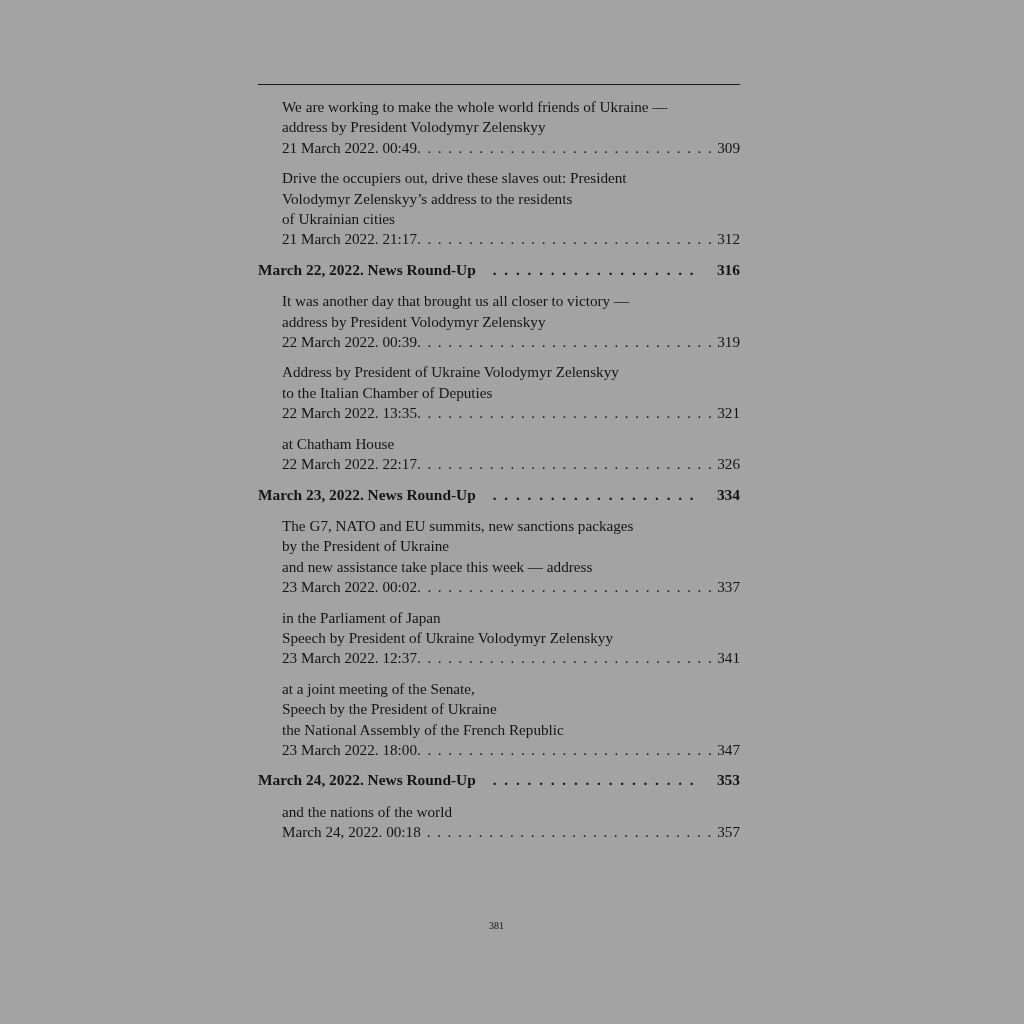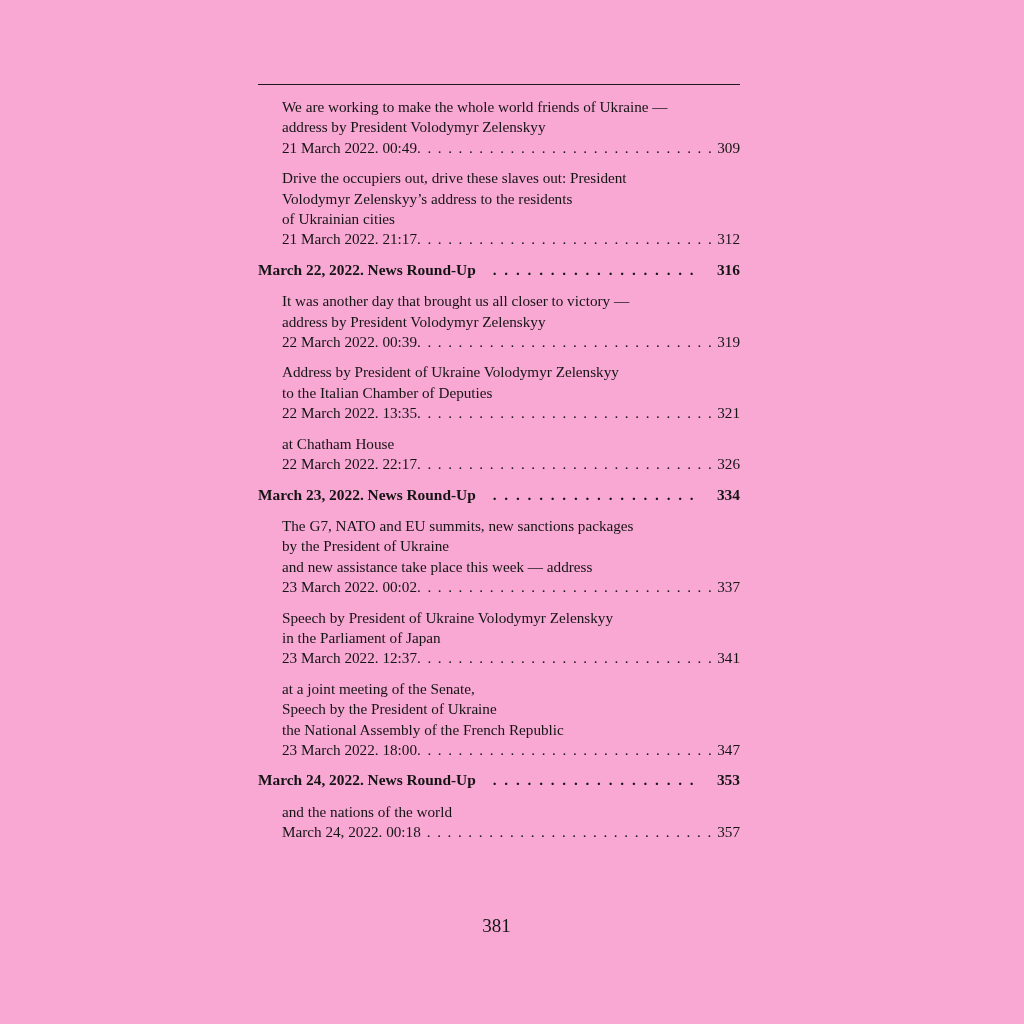--- a/index.html
+++ b/index.html
@@ -13,21 +13,21 @@
     font-family: "Liberation Serif", "DejaVu Serif", serif;
     color: #141414;
     position: relative;
     overflow: hidden;
   }
   #page {
     position: absolute;
     left: 0; top: 0;
     width: 1024px;
     height: 1024px;
-    background: #f9a8d4;
+    background: #a3a3a3;
   }
   #toc-body {
     position: absolute;
     left: 258px;
     top: 84px;
     width: 482px;
   }
   .top-rule {
     width: 482px;
     height: 0;
@@ -103,21 +103,21 @@
     padding-left: 7px;
   }
   .gap-before-dots .dots { padding-left: 6px; }
 
   #page-number {
     position: absolute;
     left: 0;
     top: 916px;
     width: 993px;
     text-align: center;
-    font-size: 19px;
+    font-size: 10px;
     line-height: 20px;
     font-family: "Liberation Serif", "DejaVu Serif", serif;
     color: #141414;
   }
 </style>
 </head>
 <body>
 
 <div id="page">
 
@@ -187,22 +187,22 @@
           <div class="line">The G7, NATO and EU summits, new sanctions packages</div>
           <div class="line">by the President of Ukraine</div>
           <div class="line">and new assistance take place this week — address</div>
           <div class="leader-line">
             <span class="lbl">23 March 2022. 00:02</span>
             <span class="dots">. . . . . . . . . . . . . . . . . . . . . . . . . . . . . . . . . . . . . . . . . . . . . . . . . . . . . . . . . . . . .</span>
             <span class="pg">337</span>
           </div>
         </div>
         <div class="entry sub">
+          <div class="line">in the Parliament of Japan</div>
           <div class="line">Speech by President of Ukraine Volodymyr Zelenskyy</div>
-          <div class="line">in the Parliament of Japan</div>
           <div class="leader-line">
             <span class="lbl">23 March 2022. 12:37</span>
             <span class="dots">. . . . . . . . . . . . . . . . . . . . . . . . . . . . . . . . . . . . . . . . . . . . . . . . . . . . . . . . . . . . .</span>
             <span class="pg">341</span>
           </div>
         </div>
         <div class="entry sub">
           <div class="line">at a joint meeting of the Senate,</div>
           <div class="line">Speech by the President of Ukraine</div>
           <div class="line">the National Assembly of the French Republic</div>

